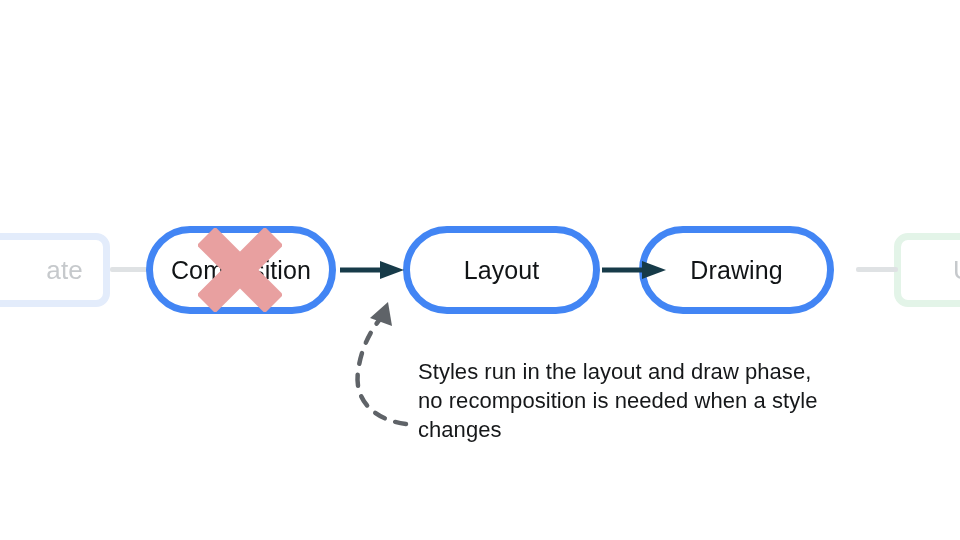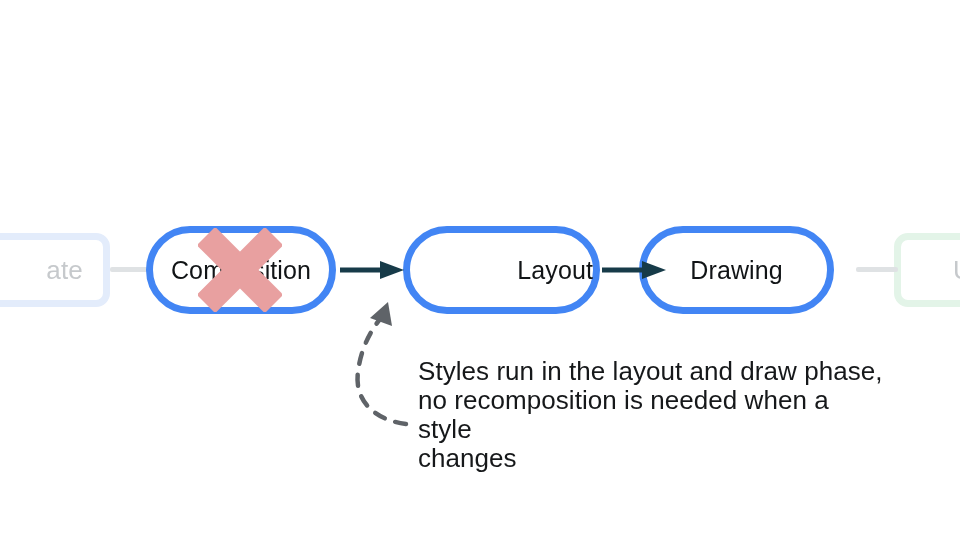--- a/index.html
+++ b/index.html
@@ -86,21 +86,21 @@
     align-items: center;
     justify-content: center;
   }
   .pill .pill-label {
     font-size: 25px;
     color: #111416;
     letter-spacing: 0.1px;
     white-space: nowrap;
   }
   #pill-composition { left: 118px; width: 190px; }
-  #pill-layout      { left: 375px; width: 197px; justify-content: flex-end; }
+  #pill-layout      { left: 375px; width: 197px; }
   #pill-drawing     { left: 611px; width: 195px; }
 
   
   .flow-arrow {
     position: absolute;
     top: 258px;
     height: 24px;
   }
   #arrow-comp-layout   { left: 312px; width: 64px; }
   #arrow-layout-drawing{ left: 574px; width: 64px; }
@@ -123,21 +123,21 @@
     width: 80px;
     height: 136px;
   }
 
   
   #annotation {
     position: absolute;
     left: 390px;
     top: 357px;
     width: 470px;
-    font-size: 26px;
+    font-size: 22px;
     line-height: 29px;
     color: #16181a;
     letter-spacing: 0.05px;
     white-space: pre-line;
   }
 </style>
 </head>
 <body>
 
 <div id="stage">

